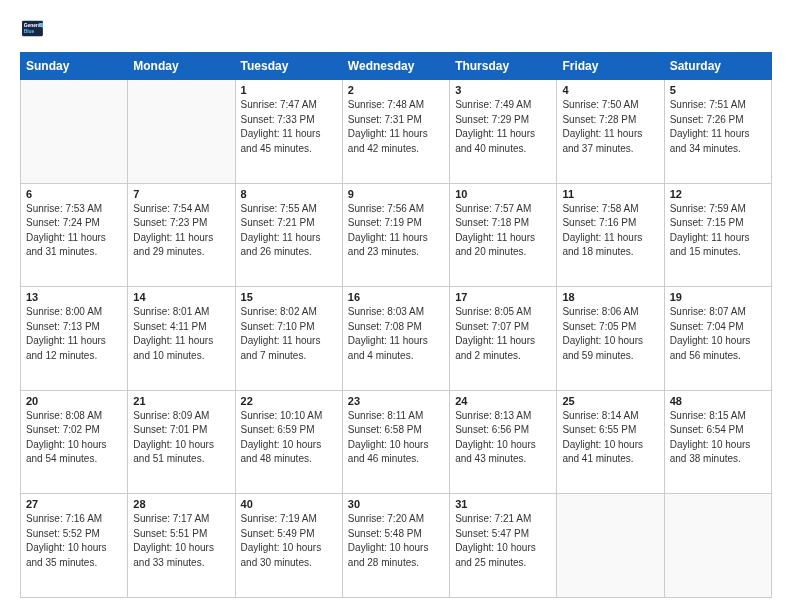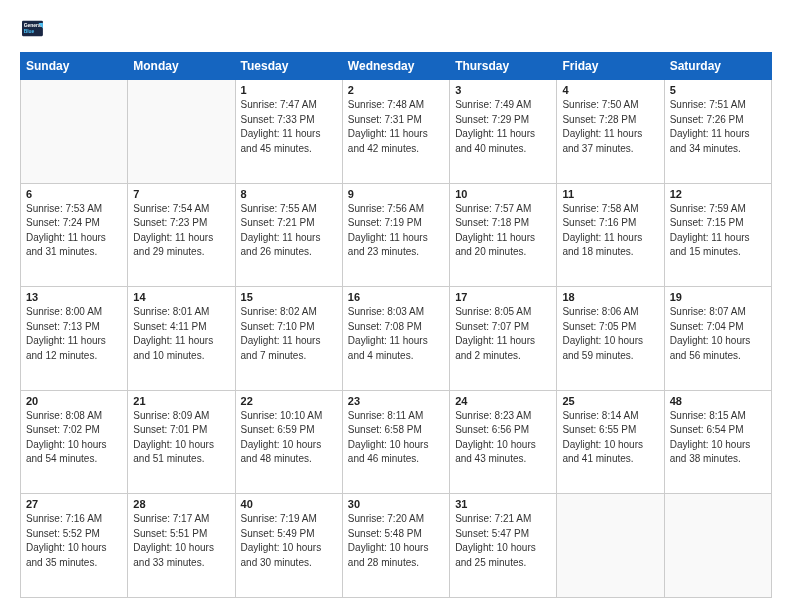--- a/index.html
+++ b/index.html
@@ -264,21 +264,21 @@
 Daylight: 10 hours and 48 minutes.</div>
           </td>
           <td>
             <span class="day-num">23</span>
             <div class="day-info">Sunrise: 8:11 AM
 Sunset: 6:58 PM
 Daylight: 10 hours and 46 minutes.</div>
           </td>
           <td>
             <span class="day-num">24</span>
-            <div class="day-info">Sunrise: 8:23 AM
+            <div class="day-info">Sunrise: 8:13 AM
 Sunset: 6:56 PM
 Daylight: 10 hours and 43 minutes.</div>
           </td>
           <td>
             <span class="day-num">25</span>
             <div class="day-info">Sunrise: 8:14 AM
 Sunset: 6:55 PM
 Daylight: 10 hours and 41 minutes.</div>
           </td>
           <td>

